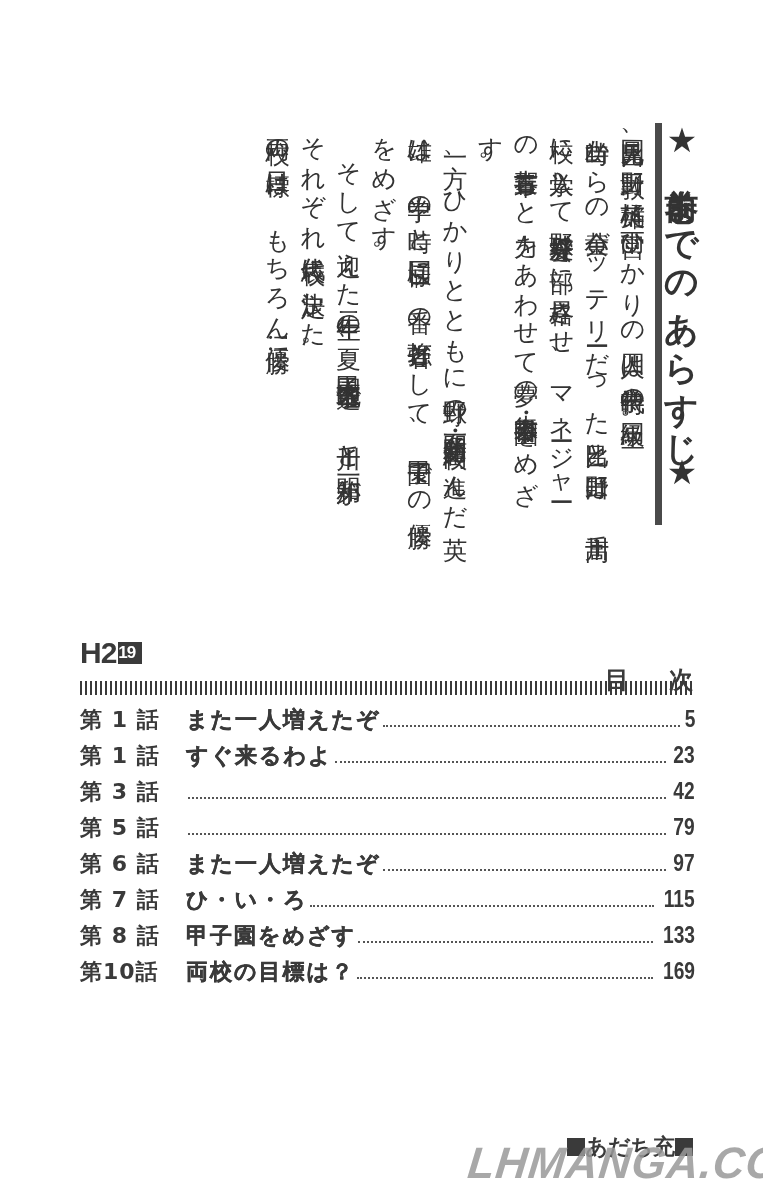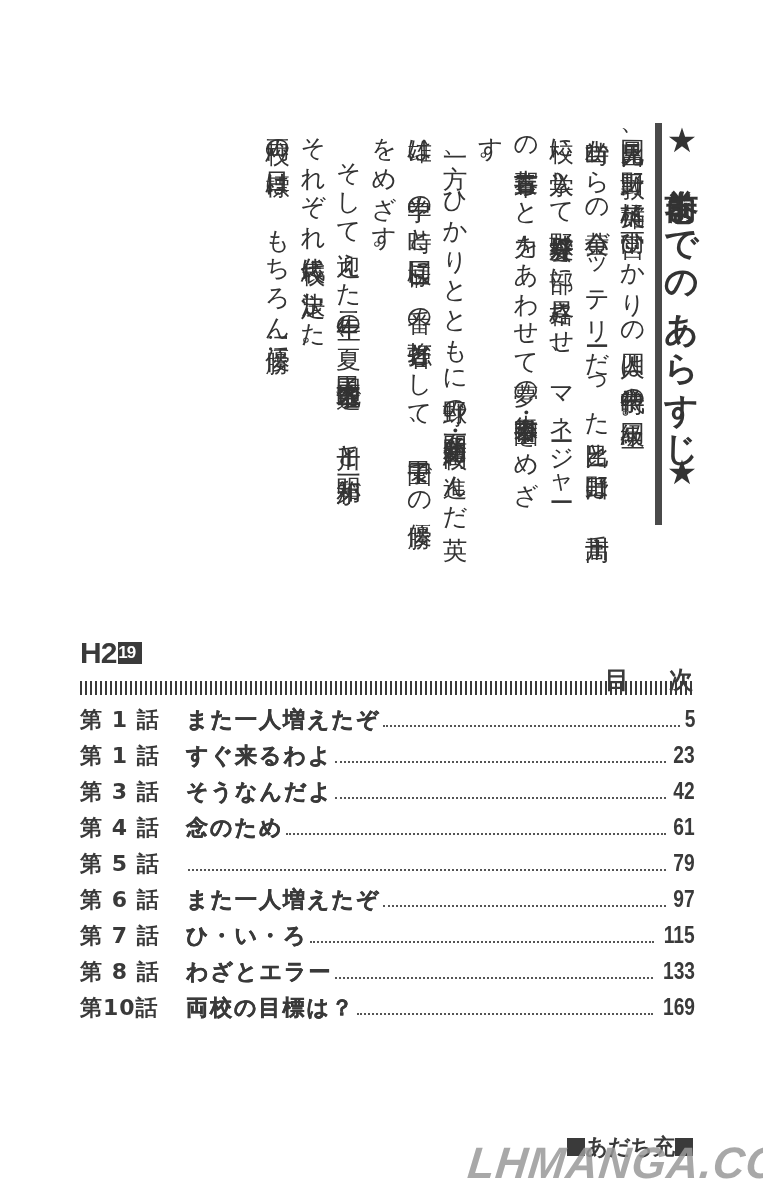--- a/index.html
+++ b/index.html
@@ -218,50 +218,43 @@
     <span class="toc-page">5</span>
   </div>
   <div class="toc-row">
     <span class="toc-num">第 1 話</span>
     <span class="toc-title">すぐ来るわよ</span>
     <span class="toc-dots"></span>
     <span class="toc-page">23</span>
   </div>
   <div class="toc-row">
     <span class="toc-num">第 3 話</span>
-    <span class="toc-title">そうなんだよ</span>
     <span class="toc-dots"></span>
     <span class="toc-page">42</span>
-  </div>
-  <div class="toc-row">
-    <span class="toc-num">第 4 話</span>
-    <span class="toc-title">念のため</span>
-    <span class="toc-dots"></span>
-    <span class="toc-page">61</span>
   </div>
   <div class="toc-row">
     <span class="toc-num">第 5 話</span>
     <span class="toc-dots"></span>
     <span class="toc-page">79</span>
   </div>
   <div class="toc-row">
     <span class="toc-num">第 6 話</span>
     <span class="toc-title">また一人増えたぞ</span>
     <span class="toc-dots"></span>
     <span class="toc-page">97</span>
   </div>
   <div class="toc-row">
     <span class="toc-num">第 7 話</span>
     <span class="toc-title">ひ・い・ろ</span>
     <span class="toc-dots"></span>
     <span class="toc-page">115</span>
   </div>
   <div class="toc-row">
     <span class="toc-num">第 8 話</span>
-    <span class="toc-title">わざとエラー</span>
+    <span class="toc-title">甲子園をめざす</span>
     <span class="toc-dots"></span>
     <span class="toc-page">133</span>
   </div>
   <div class="toc-row">
     <span class="toc-num">第10話</span>
     <span class="toc-title">両校の目標は？</span>
     <span class="toc-dots"></span>
     <span class="toc-page">169</span>
   </div>
 </div>

